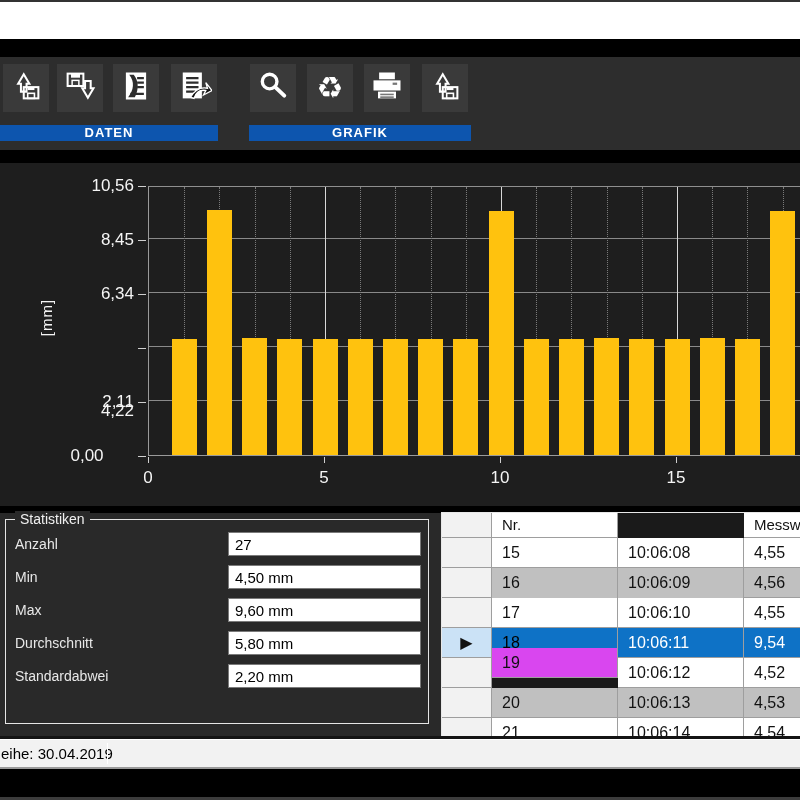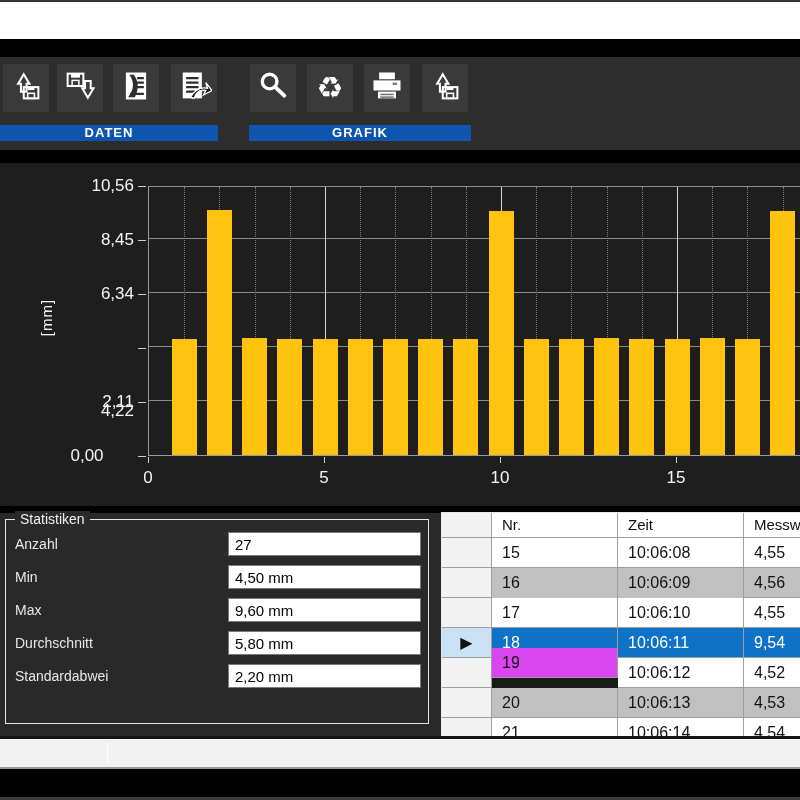--- a/index.html
+++ b/index.html
@@ -235,54 +235,54 @@
           </div>
           <div class="stat-row" style="top: 144px;">
             <span class="stat-label">Standardabwei</span>
             <input class="stat-input" value="2,20 mm" style="">
           </div>
         </div>
     </div>
     <div id="table-wrap">
         <div class="t-cell t-head t-rowhdr" style="left: 0px; top: 0px; width: 50px; height: 25px; line-height: 24px;"></div>
         <div class="t-cell t-head" style="left: 50px; top: 0px; width: 126px; height: 25px; line-height: 24px;">Nr.</div>
-        <div class="t-cell t-head" style="left: 176px; top: 0px; width: 126px; height: 25px; line-height: 24px;">Zeit</div>
         <div class="t-cell t-head" style="left: 302px; top: 0px; width: 130px; height: 25px; line-height: 24px;">Messwert</div>
         <div class="t-cell t-rowhdr" style="left: 0px; top: 25px; width: 50px; height: 30px; line-height: 29px;"></div>
         <div class="t-cell " style="left: 50px; top: 25px; width: 126px; height: 30px; line-height: 29px; background: rgb(255, 255, 255);">15</div>
         <div class="t-cell " style="left: 176px; top: 25px; width: 126px; height: 30px; line-height: 29px; background: rgb(255, 255, 255);">10:06:08</div>
         <div class="t-cell " style="left: 302px; top: 25px; width: 130px; height: 30px; line-height: 29px; background: rgb(255, 255, 255);">4,55</div>
         <div class="t-cell t-rowhdr" style="left: 0px; top: 55px; width: 50px; height: 30px; line-height: 29px;"></div>
         <div class="t-cell " style="left: 50px; top: 55px; width: 126px; height: 34px; line-height: 29px; background: rgb(192, 192, 192);">16</div>
         <div class="t-cell " style="left: 176px; top: 55px; width: 126px; height: 42px; line-height: 29px; background: rgb(192, 192, 192);">10:06:09</div>
         <div class="t-cell " style="left: 302px; top: 55px; width: 130px; height: 30px; line-height: 29px; background: rgb(192, 192, 192);">4,56</div>
         <div class="t-cell t-rowhdr" style="left: 0px; top: 85px; width: 50px; height: 30px; line-height: 29px;"></div>
         <div class="t-cell " style="left: 50px; top: 85px; width: 126px; height: 30px; line-height: 29px; background: rgb(255, 255, 255);">17</div>
         <div class="t-cell " style="left: 176px; top: 85px; width: 126px; height: 30px; line-height: 29px; background: rgb(255, 255, 255);">10:06:10</div>
         <div class="t-cell " style="left: 302px; top: 85px; width: 130px; height: 30px; line-height: 29px; background: rgb(255, 255, 255);">4,55</div>
         <div class="t-cell t-rowhdr" style="left: 0px; top: 115px; width: 50px; height: 30px; line-height: 29px; background: rgb(203, 226, 246);">▶</div>
-        <div class="t-cell " style="left: 50px; top: 115px; width: 126px; height: 30px; line-height: 29px; background: rgb(14, 114, 198); color: #ffffff;">18</div>
+        <div class="t-cell " style="left: 50px; top: 115px; width: 126px; height: 30px; line-height: 29px; background: rgb(14, 114, 198); color: #000000;">18</div>
         <div class="t-cell " style="left: 176px; top: 115px; width: 126px; height: 30px; line-height: 29px; background: rgb(14, 114, 198); color: rgb(255, 255, 255);">10:06:11</div>
         <div class="t-cell " style="left: 302px; top: 115px; width: 130px; height: 30px; line-height: 29px; background: rgb(14, 114, 198); color: rgb(255, 255, 255);">9,54</div>
         <div class="t-cell t-rowhdr" style="left: 0px; top: 145px; width: 50px; height: 30px; line-height: 29px;"></div>
         <div class="t-cell " style="left: 50px; top: 135px; width: 126px; height: 30px; line-height: 29px; background: #d946ef;">19</div>
         <div class="t-cell " style="left: 176px; top: 145px; width: 126px; height: 30px; line-height: 29px; background: rgb(255, 255, 255);">10:06:12</div>
         <div class="t-cell " style="left: 302px; top: 145px; width: 130px; height: 30px; line-height: 29px; background: rgb(255, 255, 255);">4,52</div>
         <div class="t-cell t-rowhdr" style="left: 0px; top: 175px; width: 50px; height: 30px; line-height: 29px;"></div>
         <div class="t-cell " style="left: 50px; top: 175px; width: 126px; height: 30px; line-height: 29px; background: rgb(192, 192, 192);">20</div>
         <div class="t-cell " style="left: 176px; top: 175px; width: 126px; height: 30px; line-height: 29px; background: rgb(192, 192, 192);">10:06:13</div>
         <div class="t-cell " style="left: 302px; top: 175px; width: 130px; height: 30px; line-height: 29px; background: rgb(192, 192, 192);">4,53</div>
         <div class="t-cell t-rowhdr" style="left: 0px; top: 205px; width: 50px; height: 30px; line-height: 29px;"></div>
         <div class="t-cell " style="left: 50px; top: 205px; width: 126px; height: 30px; line-height: 29px; background: rgb(255, 255, 255);">21</div>
         <div class="t-cell " style="left: 176px; top: 205px; width: 126px; height: 30px; line-height: 29px; background: rgb(255, 255, 255);">10:06:14</div>
         <div class="t-cell " style="left: 302px; top: 205px; width: 130px; height: 30px; line-height: 29px; background: rgb(255, 255, 255);">4,54</div>
       </div>
   </div>
 
   <div class="abs" id="band4"></div>
 
   <div class="abs statusbar" id="status1">
+    <span class="status-text">eihe: 30.04.2019</span>
     <div class="status-div" style="left:107px;"></div>
   </div>
   <div class="abs" id="status-sep-band"></div>
   <div class="abs" id="bottom-edge"></div>
 
 </div>
 
 </body></html>

